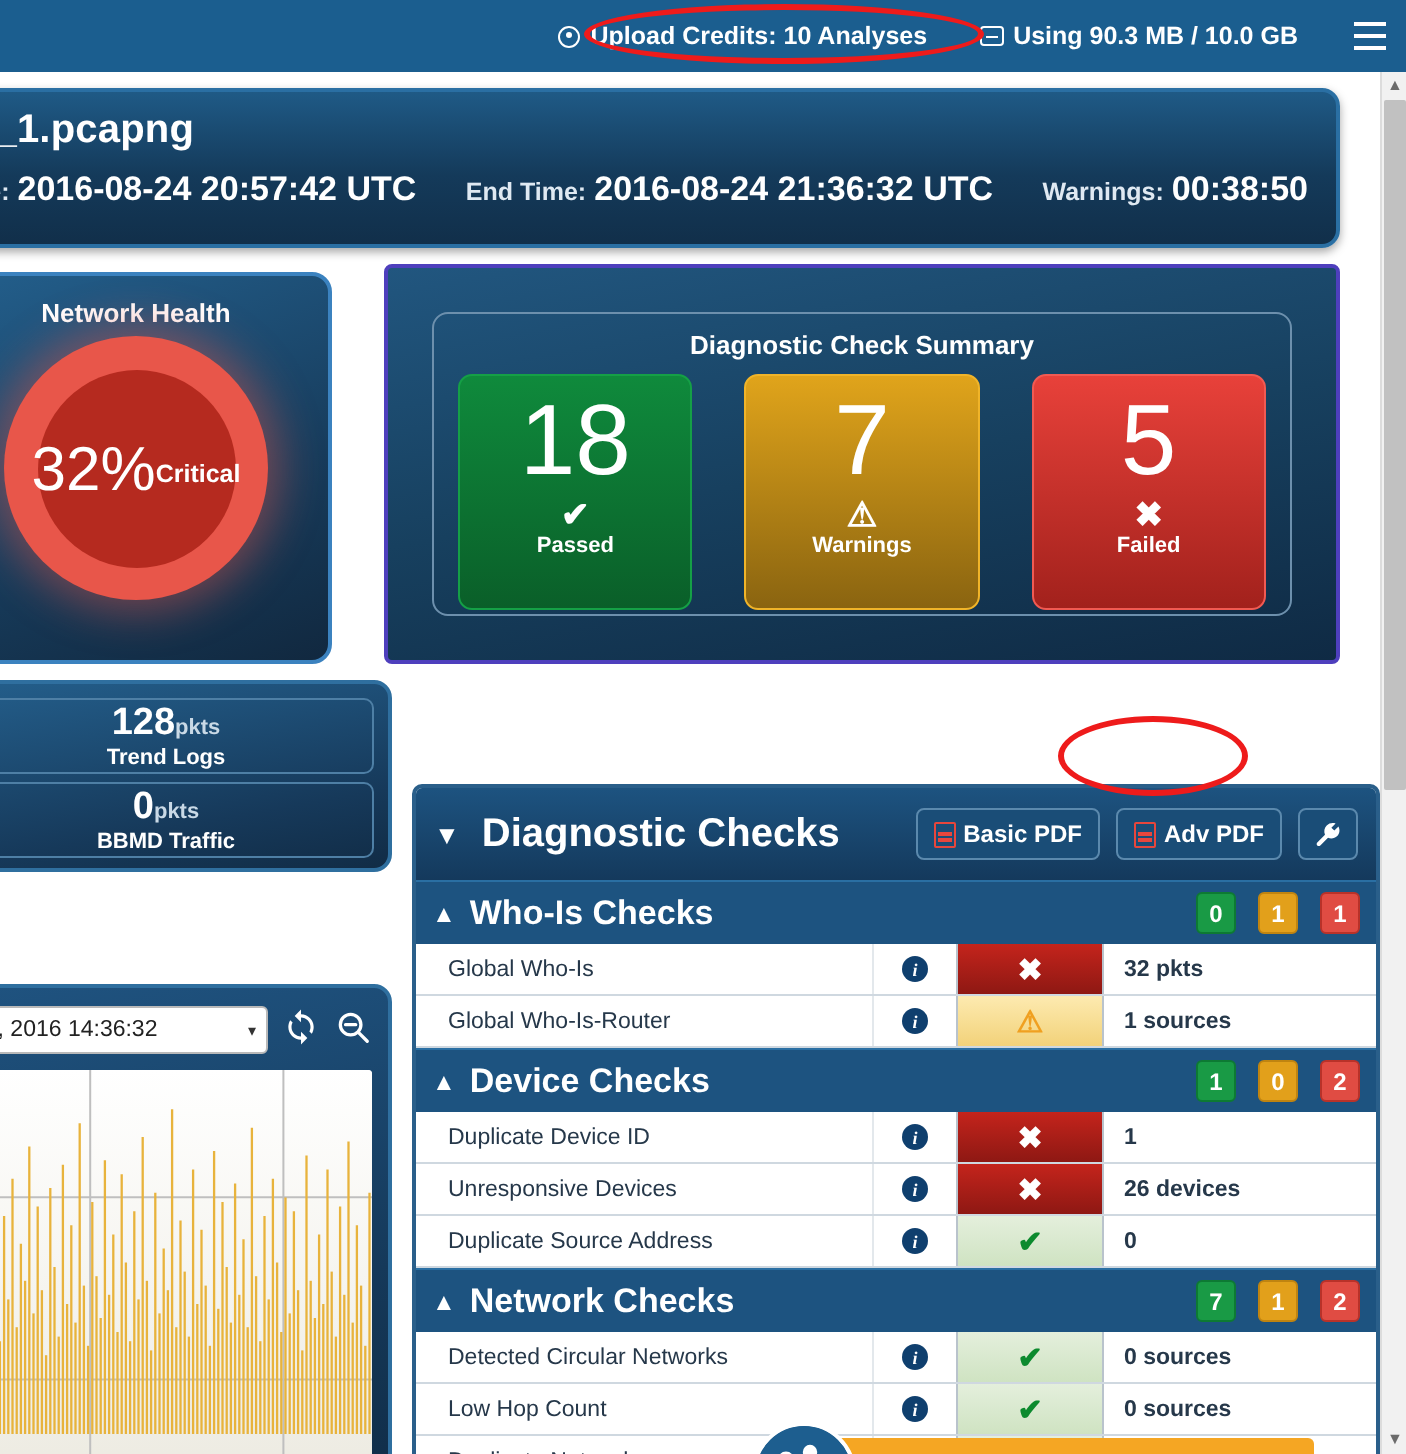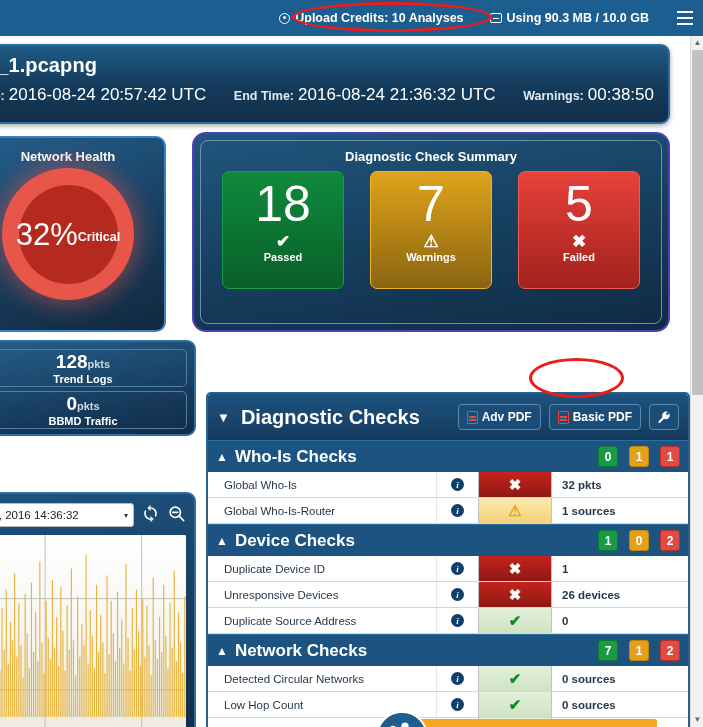--- a/index.html
+++ b/index.html
@@ -86,21 +86,21 @@
     border:2px solid #2a6fa3; border-radius:9px;
     box-shadow:0 2px 5px rgba(0,0,0,.35);
     padding:8px 14px 0 14px; overflow:hidden;
   }
   .fileinfo .fname{
     color:#ffffff; font-size:20px; font-weight:bold; letter-spacing:.1px;
     margin-bottom:8px; white-space:nowrap;
   }
   .fileinfo .times{ display:flex; align-items:baseline; white-space:nowrap; }
   .tlabel{ color:#dfe9f2; font-size:12.5px; font-weight:bold; margin-right:4px; }
-  .tval{ color:#ffffff; font-size:17px; font-weight:normal; }
+  .tval{ color:#ffffff; font-size:17px; font-weight:bold; }
   .tgap{ width:36px; display:inline-block; }
 
   
   .healthrow{ position:absolute; left:-30px; top:96px; width:700px; height:200px; }
 
   .nh-card{
     position:absolute; left:0; top:4px; width:196px; height:196px;
     background:linear-gradient(160deg,#235f8c 0%,#173c5c 60%,#11283f 100%);
     border:2px solid #3b82bf; border-radius:10px; overflow:hidden;
   }
@@ -119,21 +119,21 @@
     width:99px; height:99px; border-radius:50%;
     background:#b52a1f;
     display:flex; flex-direction:row; align-items:center; justify-content:center;
   }
   .donut .pct{ color:#ffffff; font-size:31px; font-weight:normal; line-height:1; }
   .donut .lbl{ color:#ffffff; font-size:12.5px; font-weight:bold; margin-top:5px; }
 
   .dcs-card{
     position:absolute; left:222px; top:0; width:478px; height:200px;
     background:linear-gradient(170deg,#21567f 0%,#17405f 50%,#0f2a44 100%);
-    border:2px solid #4e3fbd; border-radius:14px; padding:6px;
+    border:2px solid #4e3fbd; border-radius:4px; padding:22px;
   }
   .dcs-inner{
     width:100%; height:100%; border:1px solid #6d90ad; border-radius:8px;
     padding:8px 12px 12px 12px;
   }
   .dcs-title{ color:#ffffff; font-size:13px; font-weight:bold; text-align:center; margin-bottom:7px; }
   .dcs-boxes{ display:flex; gap:26px; justify-content:center; }
   .dcs-box{
     width:122px; height:118px; border-radius:7px;
     display:flex; flex-direction:column; align-items:center; justify-content:flex-start;
@@ -488,25 +488,25 @@
       </svg>
     </div>
   </div>
 
   <div class="dc-panel">
     <div class="dc-head">
       <span class="tri">▼</span>
       <span class="t">Diagnostic Checks</span>
       <div class="hbtn">
         <span class="pdfglyph"></span>
-        <span>Adv PDF</span>
+        <span>Basic PDF</span>
       </div>
       <div class="hbtn">
         <span class="pdfglyph"></span>
-        <span>Basic PDF</span>
+        <span>Adv PDF</span>
       </div>
       <div class="hbtn wbtn">
         <svg width="14" height="14" viewBox="0 0 24 24" fill="#ffffff">
           <path d="M21 5.5l-3.6 3.6-2.5-2.5L18.5 3c-2.6-.9-5.6-.3-7.6 1.7-2.1 2.1-2.6 5.2-1.5 7.9L2.8 19.2c-.7.7-.7 1.9 0 2.6.7.7 1.9.7 2.6 0l6.6-6.6c2.7 1.1 5.8.6 7.9-1.5 2-2 2.6-5 1.1-8.2z"></path>
         </svg>
       </div>
     </div>
     <div id="groups-container">
         <div class="grp-head">
           <span class="tri">▲</span>

